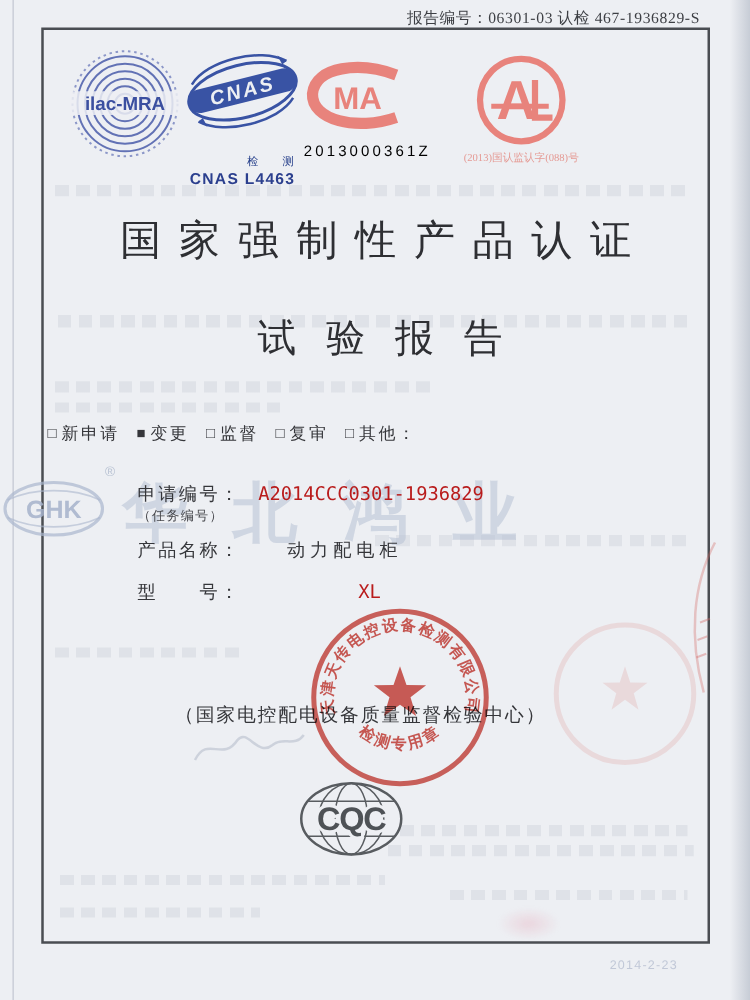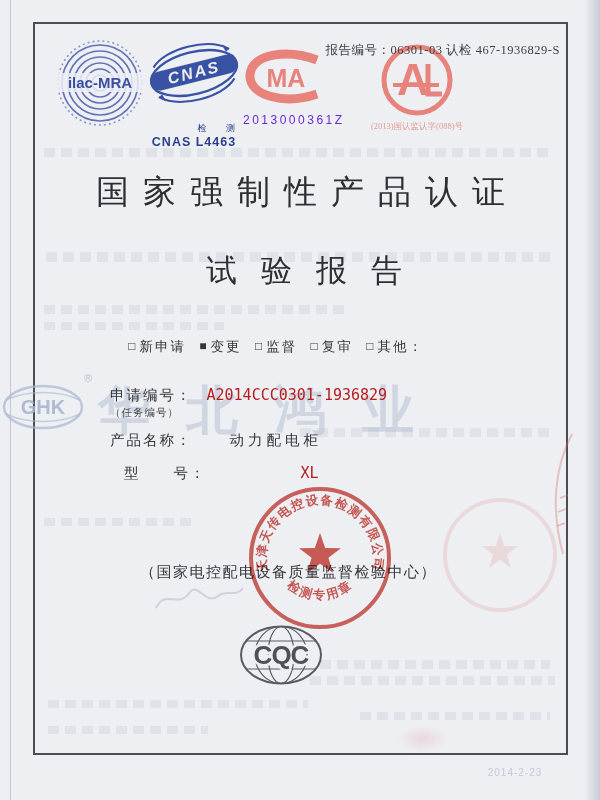--- a/index.html
+++ b/index.html
@@ -2,41 +2,41 @@
 <html><head>
 <meta charset="utf-8">
 <style>
   html,body{margin:0;padding:0;}
   body{width:600px;height:800px;background:#e7eaef;font-family:"Liberation Serif","DejaVu Serif",serif;}
   .page{position:relative;width:600px;height:800px;background:#edeff3;overflow:hidden;}
   .abs{position:absolute;}
   .paper-edge-left{left:10px;top:0;width:1px;height:800px;background:rgba(120,130,150,.35);}
   .paper-edge-right{left:584px;top:0;width:16px;height:800px;background:linear-gradient(90deg,rgba(180,188,200,0),rgba(168,176,190,.55));}
   .frame{left:33px;top:22px;width:531px;height:729px;border:2px solid #4a4d52;}
-  .report-no{top:6px;left:0;width:560px;text-align:right;font-size:12.5px;color:#3d3f44;letter-spacing:.5px;margin-top:36px;}
+  .report-no{top:6px;left:0;width:560px;text-align:right;font-size:12.5px;color:#3d3f44;letter-spacing:.5px;}
   .title1{top:170px;left:33px;width:535px;text-align:center;font-size:33px;color:#2e2f33;letter-spacing:14px;text-indent:14px;font-weight:400;}
   .title2{top:250px;left:33px;width:542px;text-align:center;font-size:31px;color:#2e2f33;letter-spacing:24px;text-indent:24px;font-weight:400;}
-  .chkrow{top:338px;left:33px;width:486px;text-align:center;font-size:13.5px;color:#35363a;white-space:nowrap;}
+  .chkrow{top:338px;left:33px;width:486px;text-align:left;font-size:13.5px;color:#35363a;white-space:nowrap;}
   .chkrow .opt{margin:0 5px;letter-spacing:2px;}
   .chkrow .box{margin-right:2px;font-size:12px;position:relative;top:-1px;}
   .flabel{font-size:14.5px;color:#35363a;letter-spacing:2px;}
   .fvalue{font-size:15px;color:#b91c1c;font-family:"DejaVu Sans Mono","Liberation Mono",monospace;}
   .task{font-size:10.5px;color:#45464b;letter-spacing:1px;}
   .agency{font-size:15px;color:#35363a;letter-spacing:1.5px;}
   .z2{z-index:5;}
   .watermark{z-index:1;}
   .wm-company{font-size:52px;font-weight:bold;color:rgba(182,193,212,.55);letter-spacing:36px;white-space:nowrap;font-family:"Liberation Sans",sans-serif;}
   .wm-reg{font-size:11px;color:rgba(170,182,202,.8);font-family:"Liberation Sans",sans-serif;}
   .stamp{mix-blend-mode:multiply;z-index:6;}
   .ghost{position:absolute;opacity:.5;filter:blur(.4px);background:repeating-linear-gradient(90deg,rgba(152,161,178,.33) 0 11px,rgba(152,161,178,0) 11px 17px);z-index:0;}
   .smudge{left:398px;top:726px;width:50px;height:26px;background:radial-gradient(ellipse at center,rgba(228,148,168,.28),rgba(228,148,168,0) 70%);filter:blur(1.5px);}
   .faint-date{left:465px;top:767px;width:100px;text-align:center;font-size:10px;color:rgba(140,152,182,.45);letter-spacing:1px;font-family:"Liberation Sans",sans-serif;}
   .cnas-sub1{display:block;text-align:right;font-size:9px;color:#27408b;letter-spacing:7px;text-indent:7px;margin-top:12px;font-family:Liberation Mono, monospace;}
   .cnas-sub2{display:block;text-align:center;font-size:12.5px;font-weight:bold;color:#2b3f8e;letter-spacing:1px;font-family:"Liberation Sans",sans-serif;}
-  .cma-num{display:block;font-size:12px;color:#6d28d9;letter-spacing:2.5px;margin-top:4px;font-family:"Liberation Sans",sans-serif;}
+  .cma-num{display:block;font-size:12px;color:#000000;letter-spacing:2.5px;margin-top:4px;font-family:"Liberation Sans",sans-serif;}
   .al-cap{display:block;text-align:center;font-size:8.5px;color:#e59a94;margin-top:3px;white-space:nowrap;}
 </style>
 </head>
 <body>
 
 <div class="page">
 
   <div class="abs paper-edge-left"></div>
   <div class="abs paper-edge-right"></div>
 
@@ -133,21 +133,21 @@
     <span class="flabel">申请编号：</span>
     <span class="fvalue" style="margin-left:10px;">A2014CCC0301-1936829</span>
   </div>
   <div class="abs task z2" style="left:110px;top:406px;">（任务编号）</div>
 
   <div class="abs z2" style="left:110px;top:431px;">
     <span class="flabel">产品名称：</span>
     <span class="flabel" style="margin-left:33px;letter-spacing:4px;">动力配电柜</span>
   </div>
 
-  <div class="abs z2" style="left:124px;top:464px;">
+  <div class="abs z2" style="left:110px;top:464px;">
     <span class="flabel">型　　号：</span>
     <span class="fvalue" style="margin-left:90px;">XL</span>
   </div>
 
   <div class="abs agency z2" style="left:140px;top:563px;">（国家电控配电设备质量监督检验中心）</div>
 
   <svg class="abs" style="left:148px;top:578px;" width="100" height="40" viewBox="0 0 100 40">
     <path d="M8,30 C18,10 30,32 42,14 C50,4 58,28 70,18 C78,11 88,20 95,10" fill="none" stroke="rgba(178,185,200,.55)" stroke-width="2"></path>
   </svg>
 

